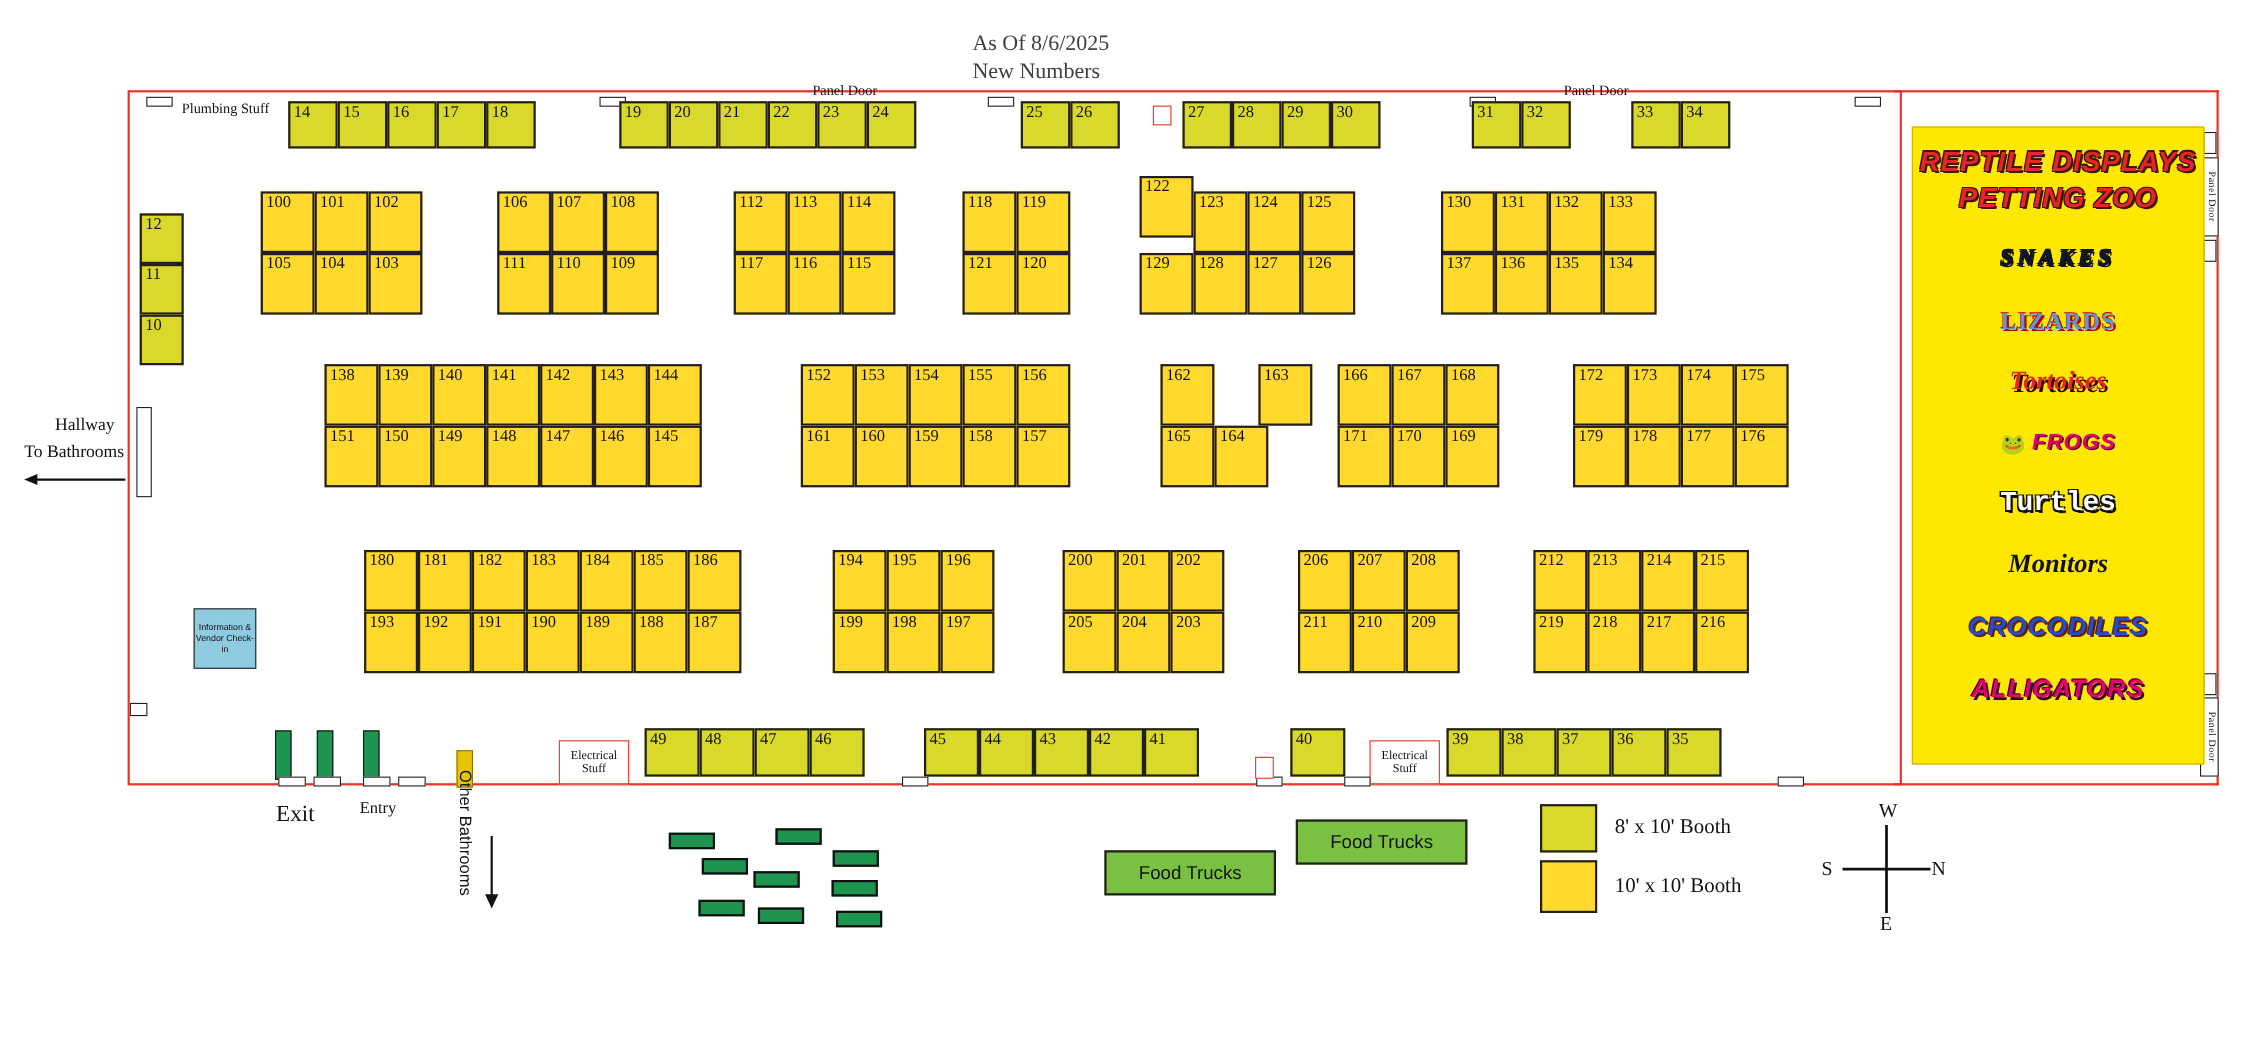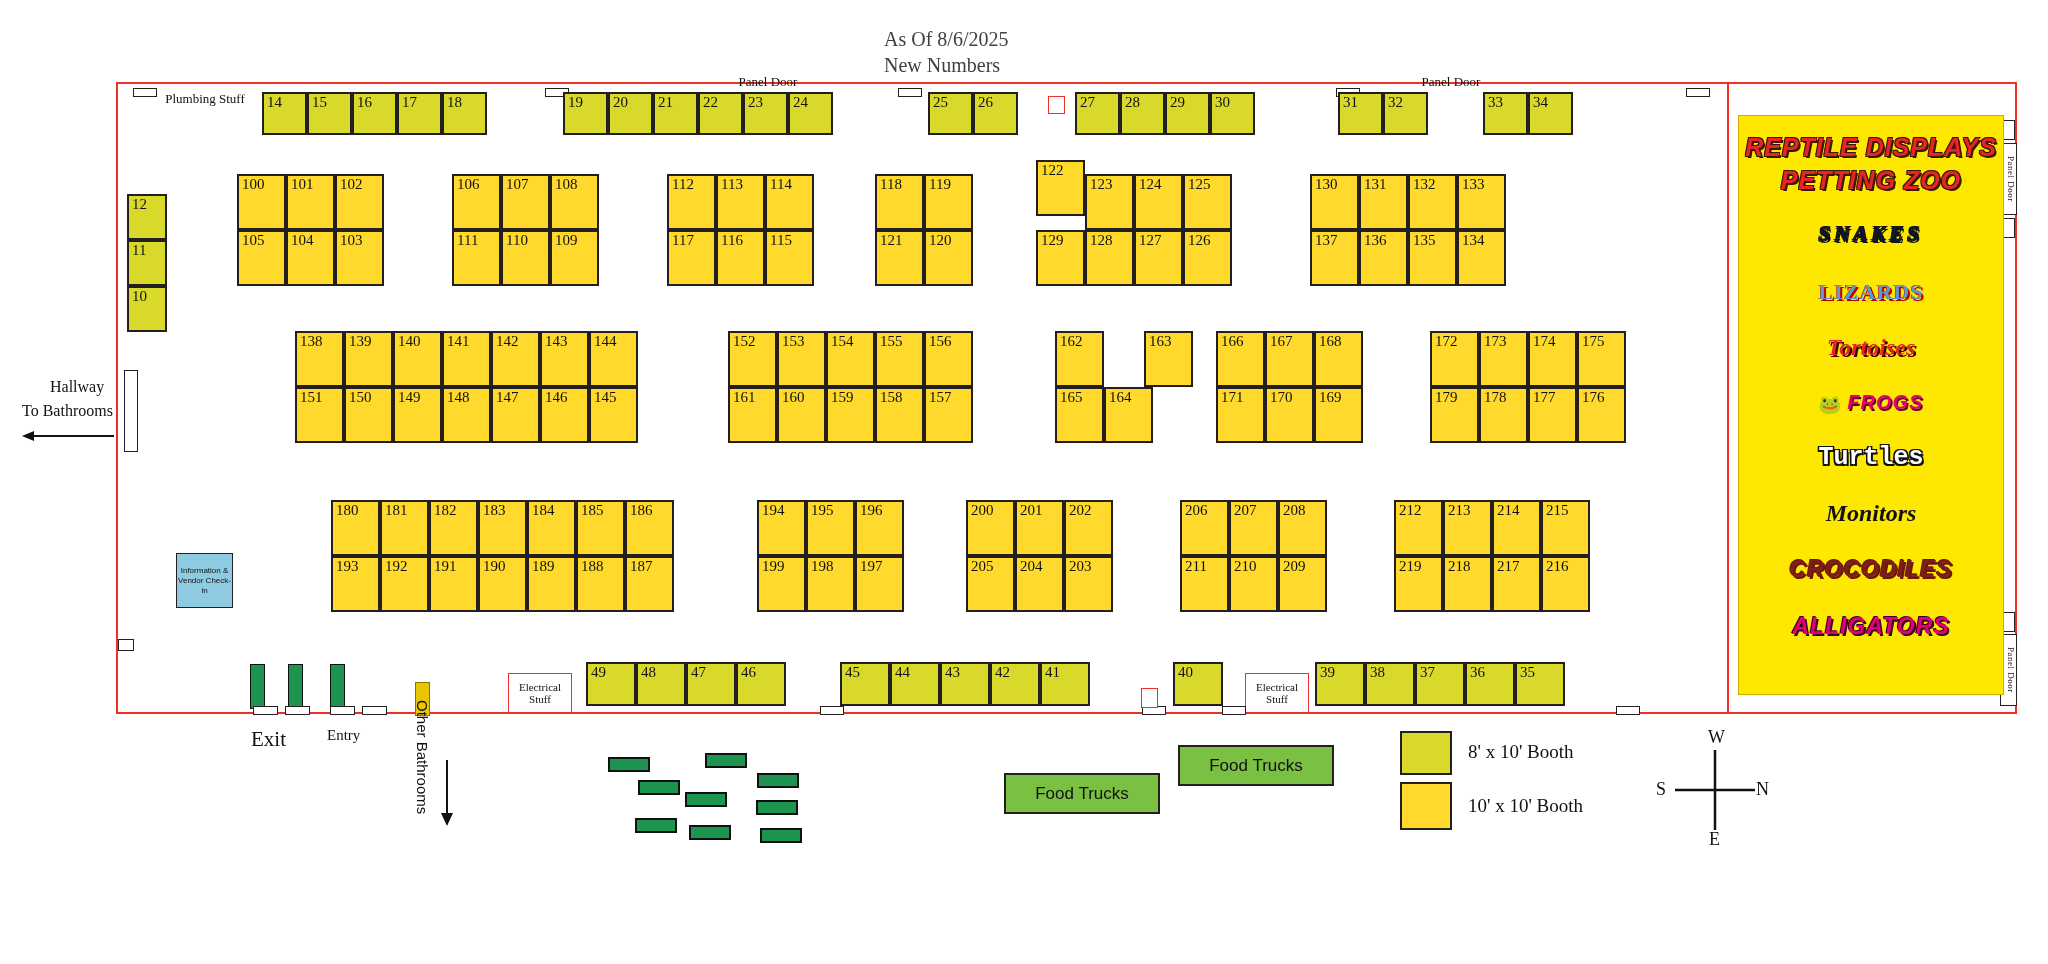--- a/index.html
+++ b/index.html
@@ -53,21 +53,21 @@
   .s-tort{font-family:"Liberation Serif",serif;font-weight:bold;font-style:italic;
       font-size:24px;color:#e8242a;text-shadow:2px 2px 0 #2b0000;}
   .s-frogs{font-family:"Liberation Sans",sans-serif;font-weight:bold;font-style:italic;
       font-size:20px;color:#e6006e;letter-spacing:1px;
       text-shadow:1.5px 1.5px 0 #5a0030;}
   .s-turtles{font-family:Liberation Mono, monospace;font-weight:bold;font-size:25px;
       color:#ffffff;text-shadow:2px 2px 0 #111,-1.5px -1.5px 0 #111,1.5px -1.5px 0 #111,-1.5px 1.5px 0 #111;}
   .s-mon{font-family:"Liberation Serif",serif;font-weight:bold;font-style:italic;
       font-size:24px;color:#111;}
   .s-croc{font-family:"Liberation Sans",sans-serif;font-weight:bold;font-style:italic;
-      font-size:23px;color:#7f1d1d;letter-spacing:1px;
+      font-size:23px;color:#1d4ed8;letter-spacing:1px;
       text-shadow:2px 2px 0 #6b1b00,-1px -1px 0 #6b1b00;}
   .s-alli{font-family:"Liberation Sans",sans-serif;font-weight:bold;font-style:italic;
       font-size:23px;color:#e6006e;letter-spacing:1px;
       text-shadow:2px 2px 0 #3a0030,-1px -1px 0 #3a0030;}
   .frogicon{display:inline-block;font-size:19px;vertical-align:-2px;margin-right:5px;}
 
   
   .vpanel{position:absolute;writing-mode:vertical-rl;font-size:9px;letter-spacing:0.5px;
      color:#111;background:#fff;border:1.5px solid #231f20;text-align:center;
      line-height:11px;}

